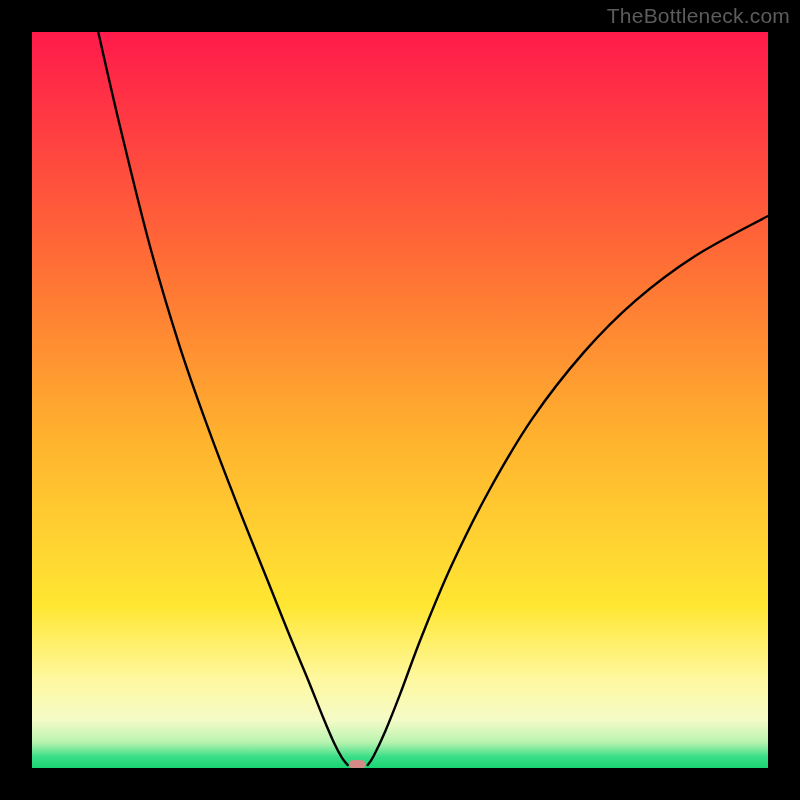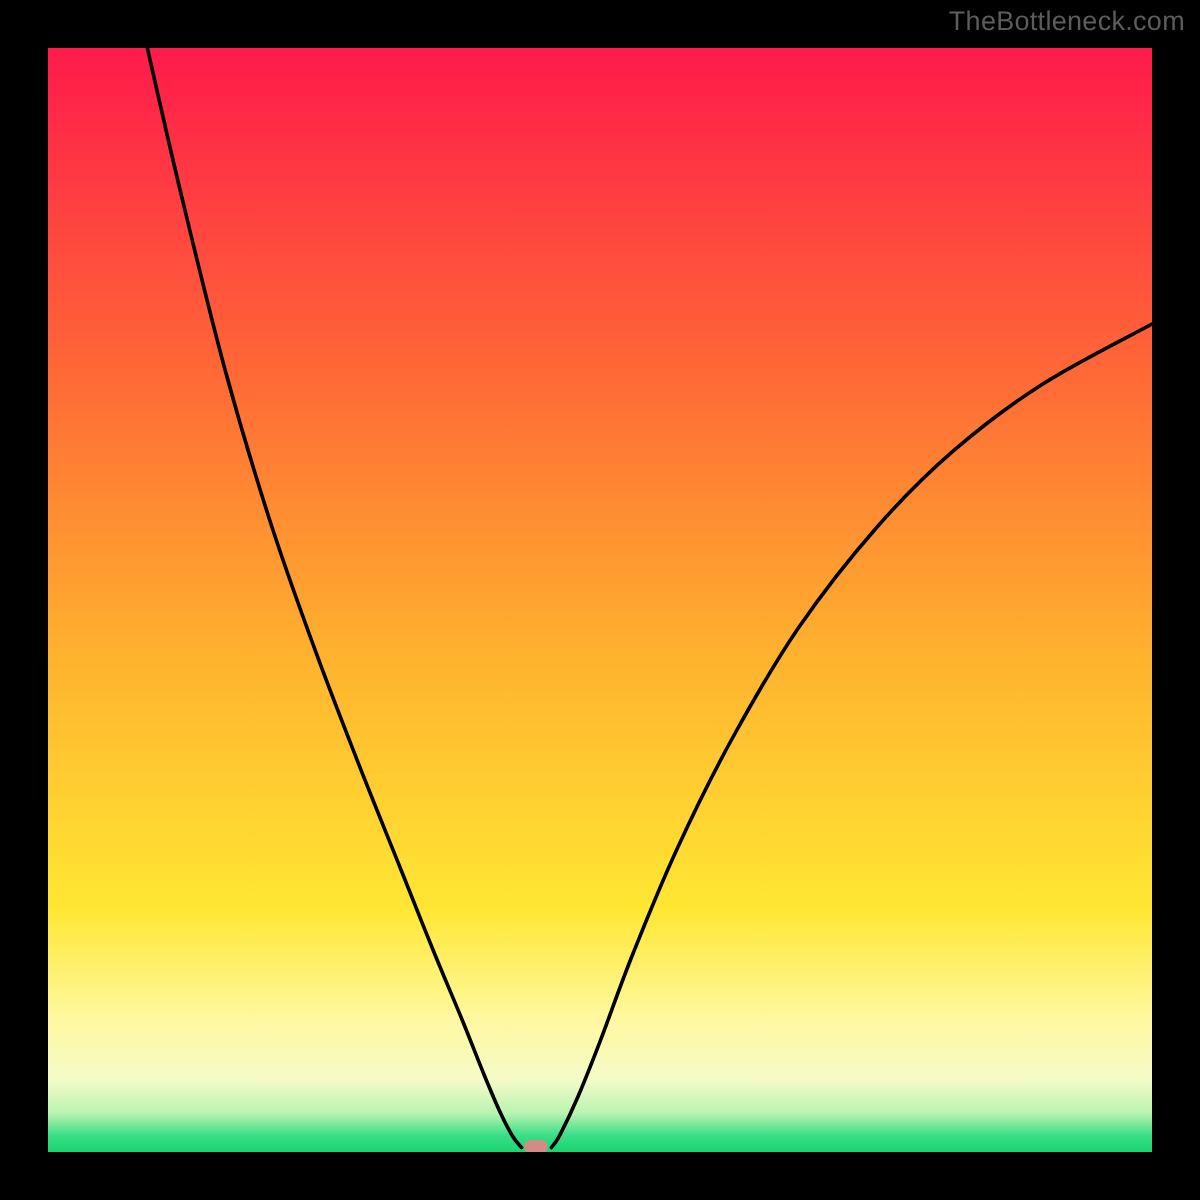--- a/index.html
+++ b/index.html
@@ -17,21 +17,21 @@
     top: 0;
     width: 800px;
     height: 800px;
     background: #000;
   }
   .watermark {
     position: absolute;
     top: 4px;
     right: 10px;
     color: #5c5c5c;
-    font-size: 18px;
+    font-size: 21px;
     font-weight: 400;
     letter-spacing: 0.2px;
     user-select: none;
   }
   .plot-wrap {
     position: absolute;
     left: 32px;
     top: 32px;
     width: 736px;
     height: 736px;

